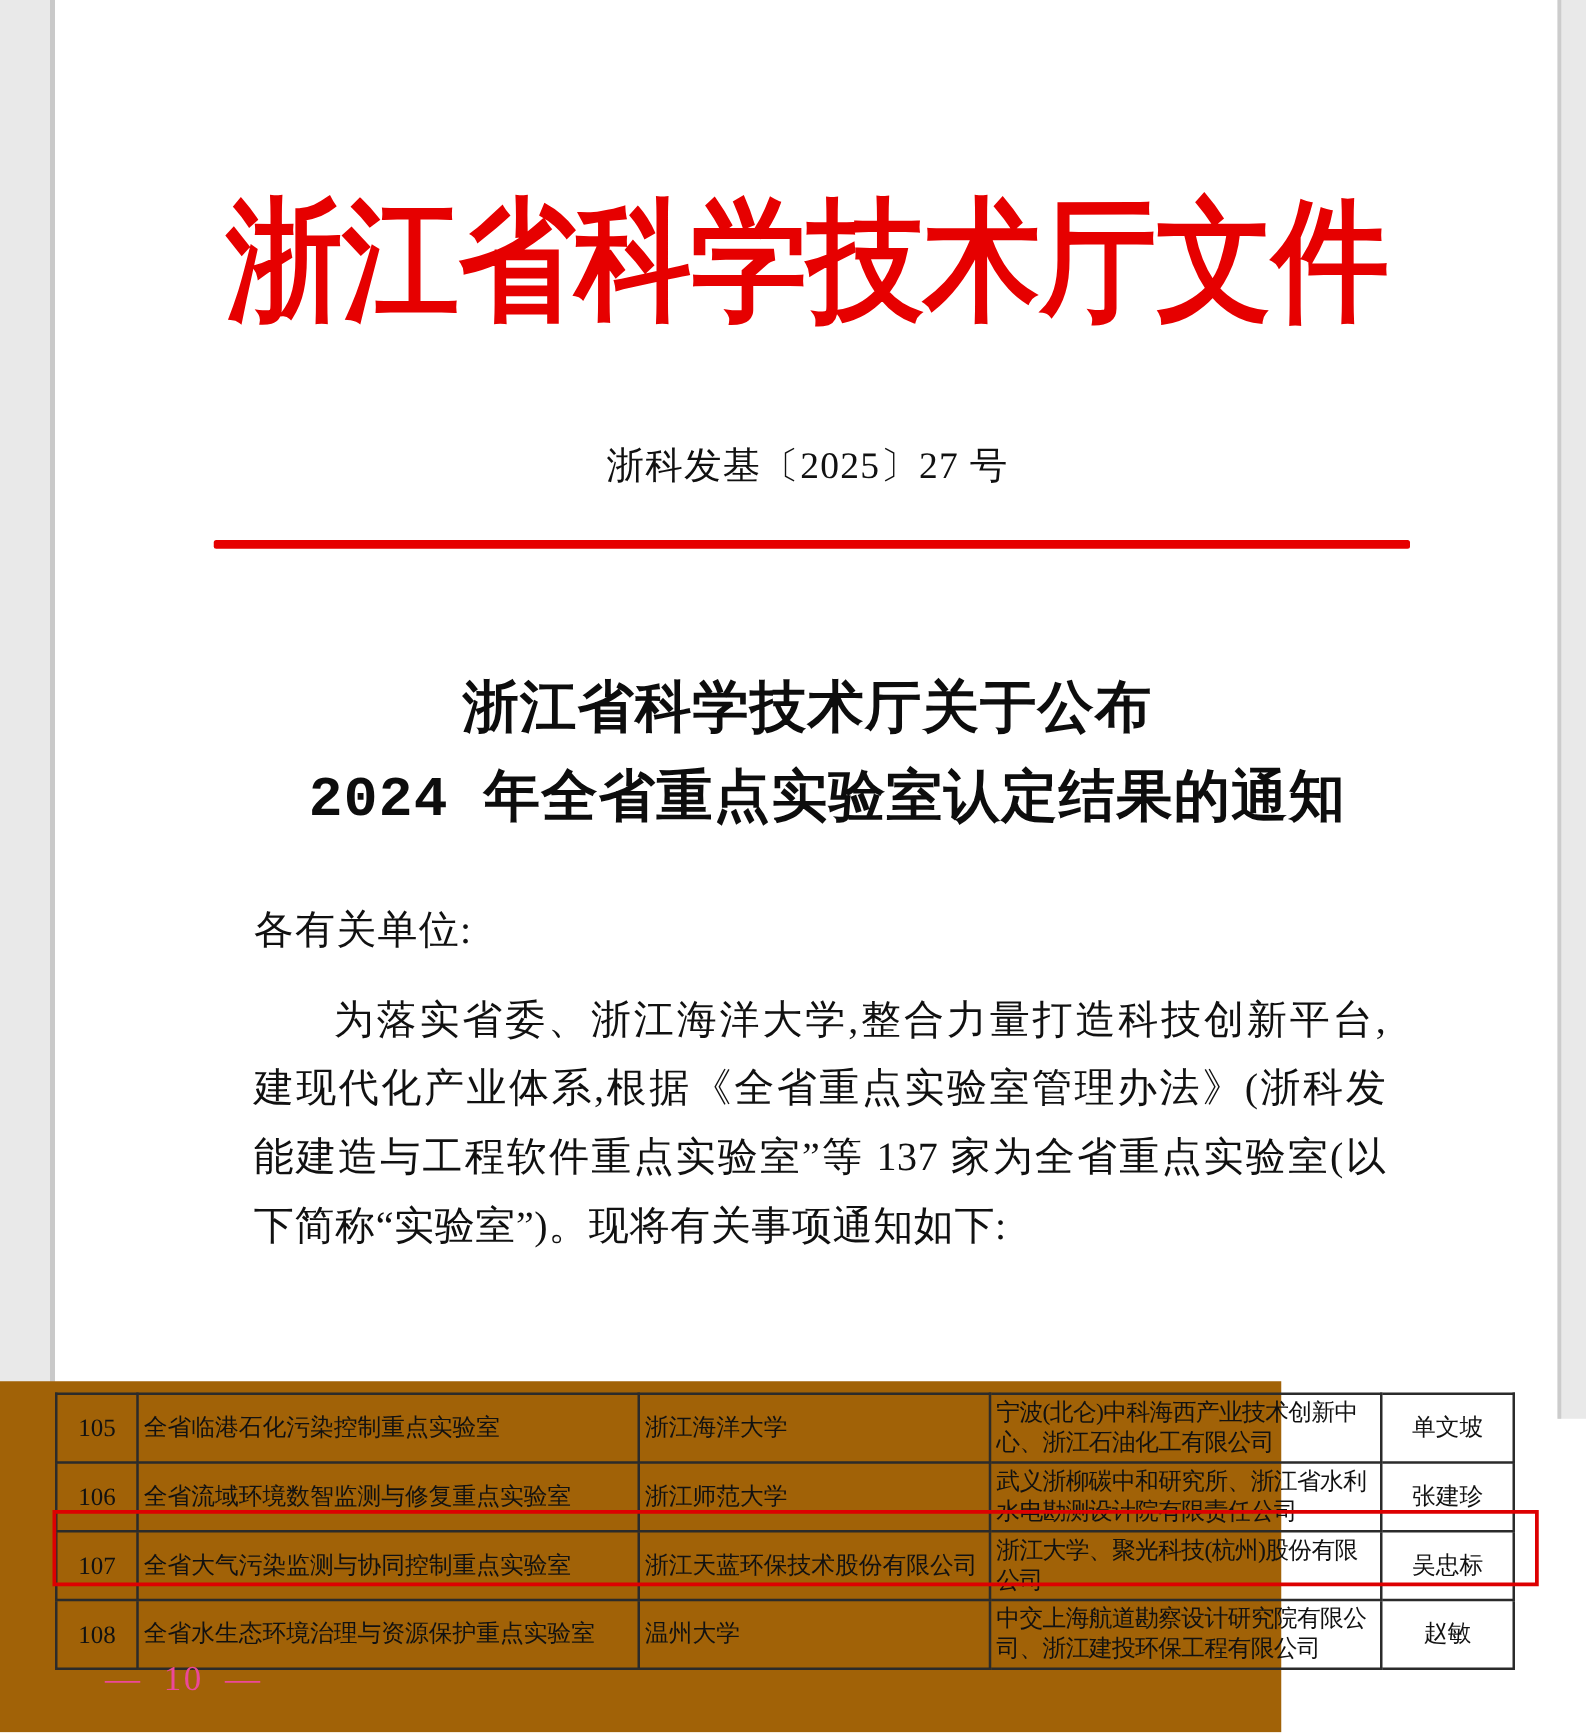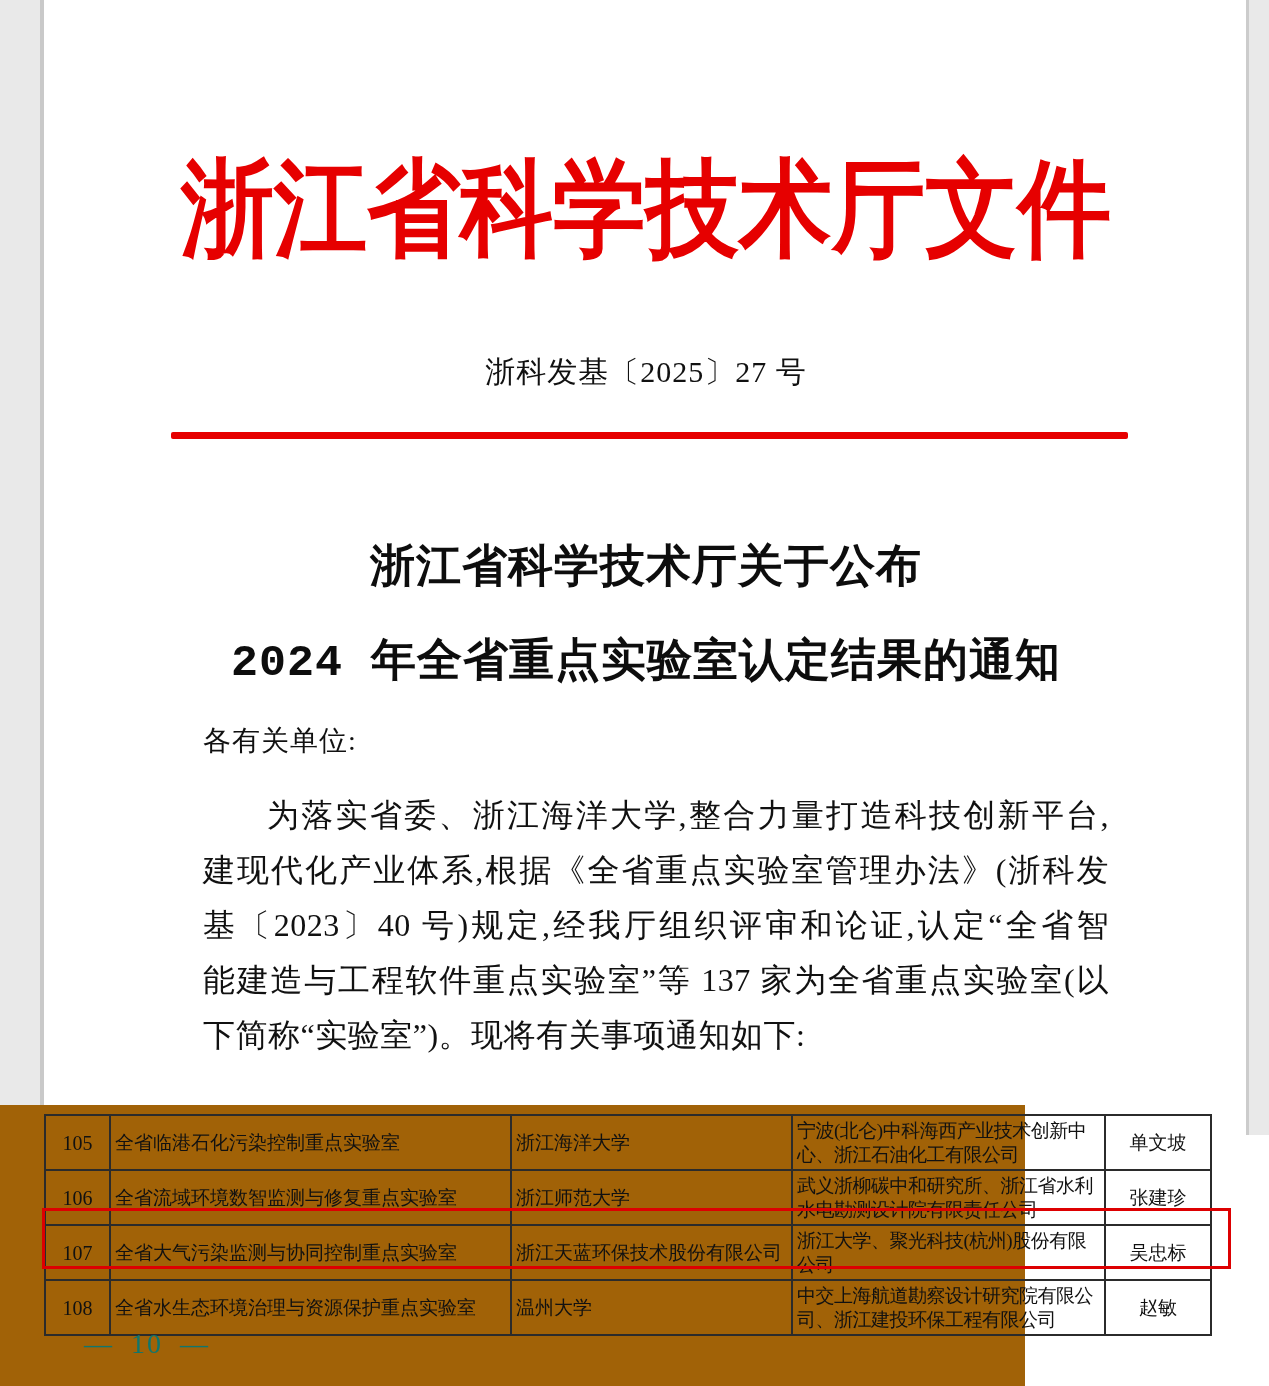--- a/index.html
+++ b/index.html
@@ -35,24 +35,24 @@
   .red-rule {
     position: absolute; left: 171px; top: 432px; width: 957px; height: 7px;
     background: #e60000; border-radius: 2px;
   }
   .notice-title {
     position: absolute; left: 45px; width: 1202px;
     text-align: center; font-weight: 700; color: #0d0d0d;
     font-size: 45px; letter-spacing: 1px; white-space: nowrap; font-family: Liberation Mono, monospace;
   }
   .notice-title.t1 { top: 536px; }
-  .notice-title.t2 { top: 630px; }
+  .notice-title.t2 { top: 607px; padding-left: 16px; }
   .salutation {
     position: absolute; left: 203px; top: 722px;
-    font-size: 28px; color: #111111; letter-spacing: 1px;
+    font-size: 32px; color: #111111; letter-spacing: 1px;
   }
   .body-block { position: absolute; left: 203px; top: 794px; width: 906px; }
   .body-line {
     font-size: 32px; color: #111111; height: 55px; line-height: 42px;
     letter-spacing: 0.5px;
     text-align: justify; text-align-last: justify;
   }
   .body-line.first { text-indent: 2em; }
   .body-line.last { text-align-last: left; }
   .table-section {
@@ -78,21 +78,21 @@
   td.col-inst { padding-left: 9px; }
   td.col-partners { padding-left: 8px; padding-right: 2px; letter-spacing: -0.5px; }
   td.col-director { text-align: center; }
   .highlight-box {
     position: absolute; left: 42px; top: 1208px; width: 1183px; height: 55px;
     border: 3px solid #dd0001;
     pointer-events: none;
   }
   .footer-page {
     position: absolute; left: 84px; top: 1328px;
-    font-size: 28px; color: #0f766e; letter-spacing: 2px; word-spacing: 8px;
+    font-size: 28px; color: #ec4899; letter-spacing: 2px; word-spacing: 8px;
   }
 </style>
 </head>
 <body>
 
 <div class="canvas">
 
   <div class="gray-left"></div>
   <div class="gray-right"></div>
 
@@ -103,21 +103,20 @@
   <div class="red-rule"></div>
 
   <div class="notice-title t1">浙江省科学技术厅关于公布</div>
   <div class="notice-title t2">2024 年全省重点实验室认定结果的通知</div>
 
   <div class="salutation">各有关单位:</div>
 
   <div class="body-block">
     <div class="body-line first">为落实省委、浙江海洋大学,整合力量打造科技创新平台,</div>
     <div class="body-line">建现代化产业体系,根据《全省重点实验室管理办法》(浙科发</div>
-    <div class="body-line">基〔2023〕40 号)规定,经我厅组织评审和论证,认定“全省智</div>
     <div class="body-line">能建造与工程软件重点实验室”等 137 家为全省重点实验室(以</div>
     <div class="body-line last">下简称“实验室”)。现将有关事项通知如下:</div>
   </div>
 
   <div class="table-section">
     <table class="gov-table">
       <colgroup>
         <col style="width:65px">
           <col style="width:401px">
           <col style="width:281px">

